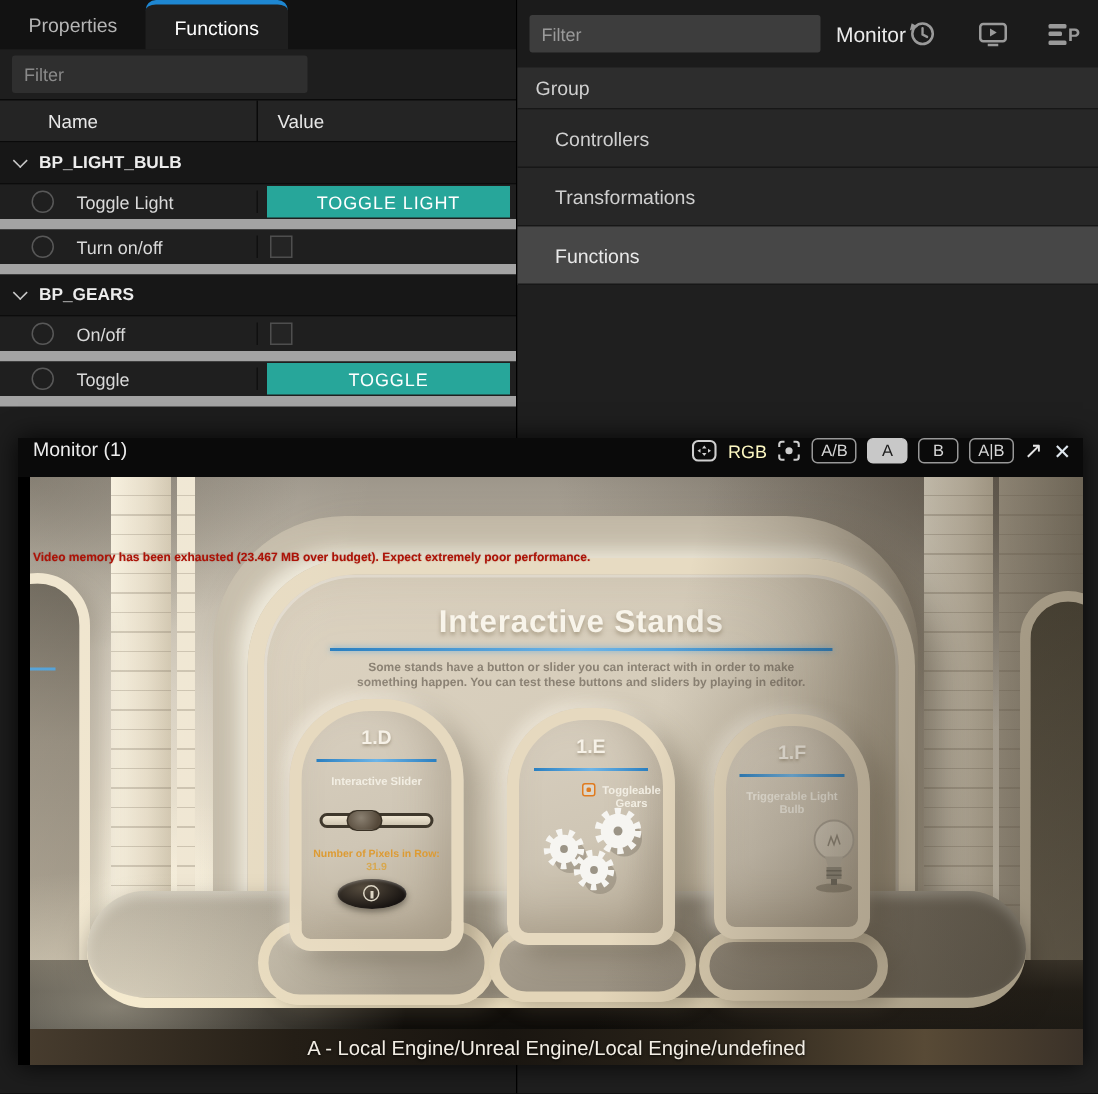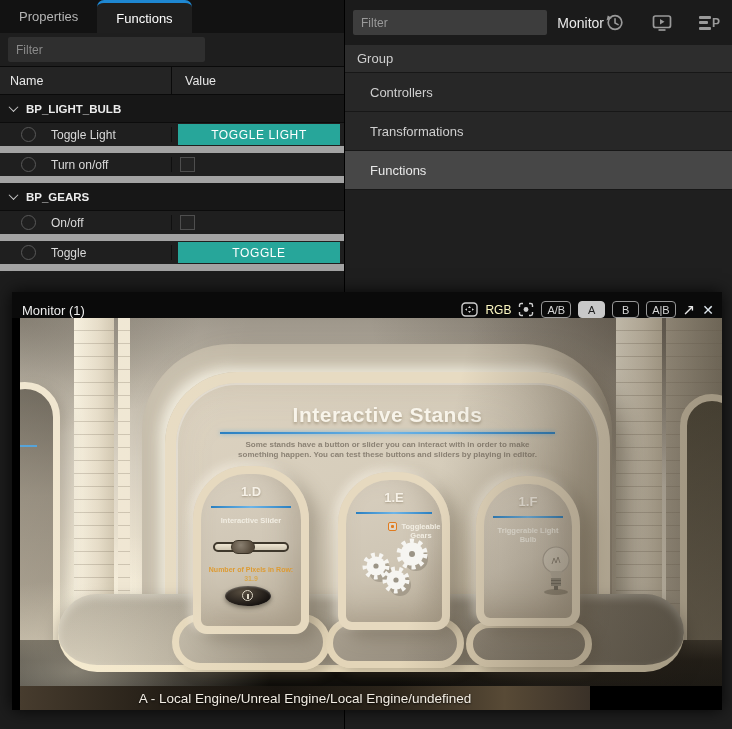--- a/index.html
+++ b/index.html
@@ -14,21 +14,21 @@
 
   
   .left-panel { position:absolute; left:0; top:0; width:345px; height:729px; background:#1d1d1d; border-right:1px solid #000; }
   .tabbar { height:33px; background:#121212; display:flex; align-items:stretch; }
   .tab { padding:12px 19px; display:flex; align-items:center; font-size:13px; color:#b5b5b5; cursor:default; }
   .tab.active { background:#1f1f1f; color:#ffffff; border-top:3px solid #1e87d2; border-radius:7px 7px 0 0; }
   .filter-row { height:33px; padding:4px 8px; background:#1e1e1e; }
   .filter-input { width:197px; height:25px; background:#2f2f2f; border:none; outline:none; color:#cccccc; font-size:12px; padding:0 8px; border-radius:2px; font-family:inherit; }
   .filter-input::placeholder { color:#8a8a8a; }
   .thead { height:29px; display:flex; align-items:stretch; background:#242424; border-top:1px solid #0a0a0a; border-bottom:1px solid #0a0a0a; font-size:12.5px; color:#e8e8e8; }
-  .col-name { width:172px; display:flex; align-items:center; padding-left:10px; border-right:1px solid #0a0a0a; }
+  .col-name { width:172px; display:flex; align-items:center; padding-left:32px; border-right:1px solid #0a0a0a; }
   .col-value { flex:1; display:flex; align-items:center; padding-left:13px; }
   .group-row { height:28px; background:#171717; display:flex; align-items:center; padding-left:10px; gap:9px; color:#ececec; font-size:11.5px; font-weight:bold; border-bottom:1px solid #0c0c0c; }
   .chevron { width:7px; height:7px; border-right:1.5px solid #c9c9c9; border-bottom:1.5px solid #c9c9c9; transform:rotate(45deg) translate(-1px,-1px); }
   .frow { height:30px; display:flex; align-items:center; background:#1f1f1f; border-bottom:7px solid #a3a3a3; }
   .cell-name { width:172px; display:flex; align-items:center; gap:15px; padding-left:21px; border-right:1px solid #101010; color:#d9d9d9; font-size:12px; }
   .radio { width:15px; height:15px; border-radius:50%; border:1.5px solid #585858; flex:none; }
   .cell-value { flex:1; display:flex; align-items:center; padding:0 4px 0 6px; }
   .fn-btn { width:100%; height:21px; background:#27a69a; border:none; color:#ffffff; font-size:12px; letter-spacing:0.6px; font-family:inherit; cursor:pointer; }
   .checkbox { width:15px; height:15px; background:#242424; border:1px solid #4e4e4e; margin-left:2px; }
 
@@ -45,21 +45,21 @@
   .menu-bars i { display:block; height:3px; background:#9a9a9a; border-radius:1px; }
   .menu-bars i:nth-child(1){ width:12px; } .menu-bars i:nth-child(2){ width:9px; } .menu-bars i:nth-child(3){ width:12px; }
   .menu-letter { font-size:12px; font-weight:bold; color:#9a9a9a; }
   .rp-row { display:flex; align-items:center; font-size:13px; color:#cfcfcf; border-bottom:1px solid #171717; background:#272727; padding-left:12px; height:39px; }
   .rp-row.grp { background:#2d2d2d; height:28px; }
   .rp-row.indent { padding-left:25px; }
   .rp-row.selected { background:#474747; color:#e9e9e9; }
 
   
   .monitor { position:absolute; left:12px; top:292px; width:710px; height:418px; background:#000; z-index:50; box-shadow:0 0 16px rgba(0,0,0,0.85); }
-  .mon-titlebar { height:26px; background:#0a0a0a; display:flex; align-items:flex-end; padding:0 8px 0 10px; }
+  .mon-titlebar { height:26px; background:#0a0a0a; display:flex; align-items:flex-start; padding:0 8px 0 10px; }
   .mon-title { font-size:13px; color:#ededed; }
   .mon-tools { margin-left:auto; display:flex; align-items:center; gap:7px; }
   .mt-icon { display:flex; align-items:center; }
   .rgb-label { font-size:12px; color:#fef9c3; }
   .tool-btn { min-width:27px; height:17px; border:1px solid #989898; border-radius:4px; color:#d6d6d6; font-size:11px; display:flex; align-items:center; justify-content:center; padding:0 5px; cursor:pointer; }
   .tool-btn.selected { background:#c8c8c8; color:#1b1b1b; border-color:#c8c8c8; }
   .mt-arrow { font-size:15px; color:#e6e6e6; line-height:1; }
   .mt-close { font-size:14px; color:#dfe7ee; line-height:1; }
 
   
@@ -134,21 +134,21 @@
   .gizmo::after { content:""; position:absolute; left:2px; top:2px; width:3px; height:3px; background:#e07b1f; border-radius:1px; }
   .gears-svg { left:6px; top:54px; }
   .bulb-svg { left:54px; top:60px; }
   .shade { inset:0; z-index:9; pointer-events:none;
     background:
       radial-gradient(300px 140px at 8% 96%, rgba(255,246,222,0.45), transparent 65%),
       linear-gradient(102deg, rgba(255,252,240,0.15) 0%, transparent 30%, transparent 58%, rgba(66,57,45,0.30) 76%, rgba(50,44,35,0.42) 100%); }
   .warning { left:2px; top:49px; font-size:8px; font-weight:bold; color:#ad1206; white-space:nowrap;
     text-shadow:0 0 1px rgba(120,0,0,0.4); z-index:10; }
 
-  .mon-caption { position:absolute; left:8px; top:394px; width:570px; height:24px;
+  .mon-caption { position:absolute; left:8px; top:394px; width:702px; height:24px;
     display:flex; align-items:center; justify-content:center;
     background:linear-gradient(90deg,#473c2e 0%, #241e16 25%, #191510 45%, #2b241a 65%, #584a36 85%, #3a3128 100%); }
   .mon-caption span { font-size:13.5px; color:#f2ede4; text-shadow:0 1px 2px rgba(0,0,0,0.8); }
 </style>
 </head>
 <body>
 
 <div class="left-panel">
   <div class="tabbar">
     <div class="tab">Properties</div>
@@ -342,18 +342,19 @@
         <circle cx="18" cy="16" r="13" fill="rgba(245,240,228,0.25)" stroke="#a9a193" stroke-width="1.2"></circle>
         <path d="M14 20 L16 14 L18 19 L20 13 L22 19" fill="none" stroke="#8d8577" stroke-width="1"></path>
         <path d="M12 27 H24 L22 34 H14 Z" fill="#b7af9f"></path>
         <rect x="13" y="34" width="10" height="8" fill="#8f897b"></rect>
         <path d="M13 36.5 H23 M13 39.5 H23" stroke="#6f6a5e" stroke-width="1"></path>
         <rect x="16" y="42" width="4" height="4" fill="#6f6a5e"></rect>
       </svg>
     </div>
 
     <div class="shade"></div>
+    <div class="warning">Video memory has been exhausted (23.467 MB over budget). Expect extremely poor performance.</div>
   </div>
 
   <div class="mon-caption">
     <span>A - Local Engine/Unreal Engine/Local Engine/undefined</span>
   </div>
 </div>
 
 </body></html>

